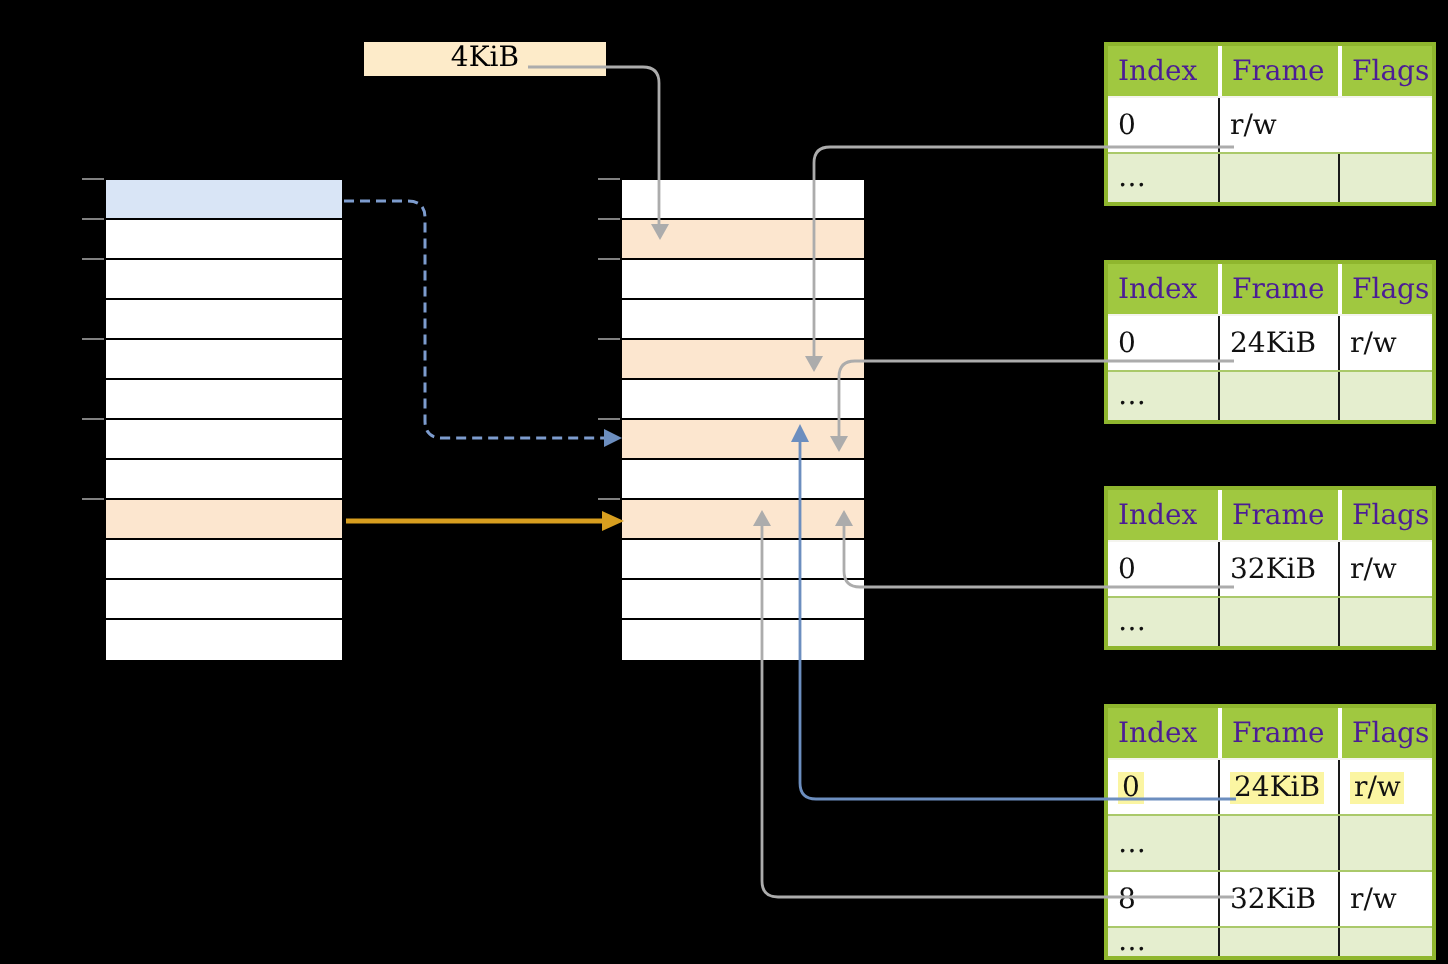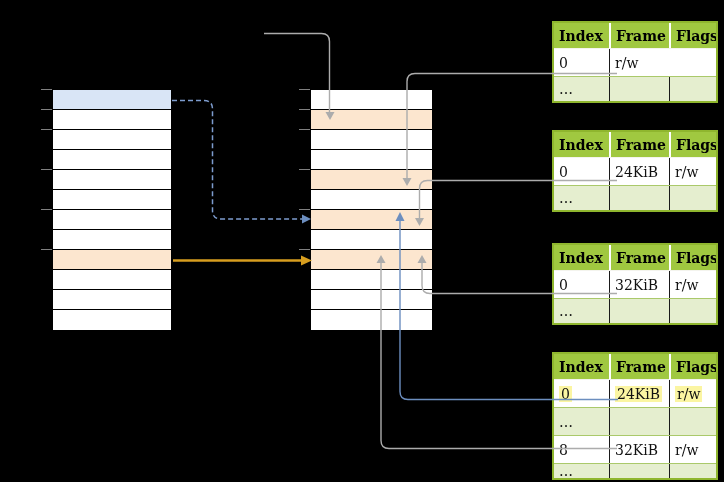--- a/index.html
+++ b/index.html
@@ -20,21 +20,21 @@
   .tick{position:absolute;width:11px;height:1px;background:var(--tick-gray);}
   
   .ptable{position:absolute;left:552px;width:166px;border:2px solid var(--table-border-green);
           box-sizing:border-box;background:#fff;display:flex;flex-direction:column;overflow:hidden;}
   #pt0{top:21px;height:82px;}
   #pt1{top:130px;height:82px;}
   #pt2{top:243px;height:82px;}
   #pt3{top:352px;height:128px;}
   .prow{display:grid;grid-template-columns:55px 60px 1fr;flex:0 0 auto;}
   .prow.phead{background:var(--header-green);height:25px;border-bottom:1px solid #f4f4ee;}
-  .prow.phead .pcell{color:#000000;font-weight:bold;border-left:2px solid #fff;}
+  .prow.phead .pcell{color:#4c1d95;font-weight:normal;border-left:2px solid #fff;}
   .prow.phead .pcell:first-child{border-left:none;}
   .prow.body{height:27px;border-bottom:1px solid #aac96a;}
   .prow.body:last-child{flex:1 1 auto;border-bottom:none;min-height:0;}
   .prow.body.white{background:#ffffff;}
   .prow.body.green{background:var(--row-green);}
   .pcell{display:flex;align-items:center;padding:1px 5px;font-size:14px;color:#111;
          border-left:1px solid #1a1a1a;overflow:hidden;white-space:nowrap;}
   .prow.body .pcell:first-child{border-left:none;}
   .hl{background:var(--highlight-yellow);padding:0 2px;}
   
@@ -45,20 +45,21 @@
   .oline{fill:none;stroke:var(--arrow-orange);stroke-width:2.6;}
   .ghead{fill:var(--arrow-gray);}
   .bhead{fill:var(--arrow-blue);}
   .ohead{fill:var(--arrow-orange);}
 </style>
 </head>
 <body>
 
 <div id="canvas">
 
+  <div id="size-label">4KiB</div>
 
   <div id="vmem" class="memtable">
       <div class="mrow blue"></div>
       <div class="mrow white"></div>
       <div class="mrow white"></div>
       <div class="mrow white"></div>
       <div class="mrow white"></div>
       <div class="mrow white"></div>
       <div class="mrow white"></div>
       <div class="mrow white"></div>

